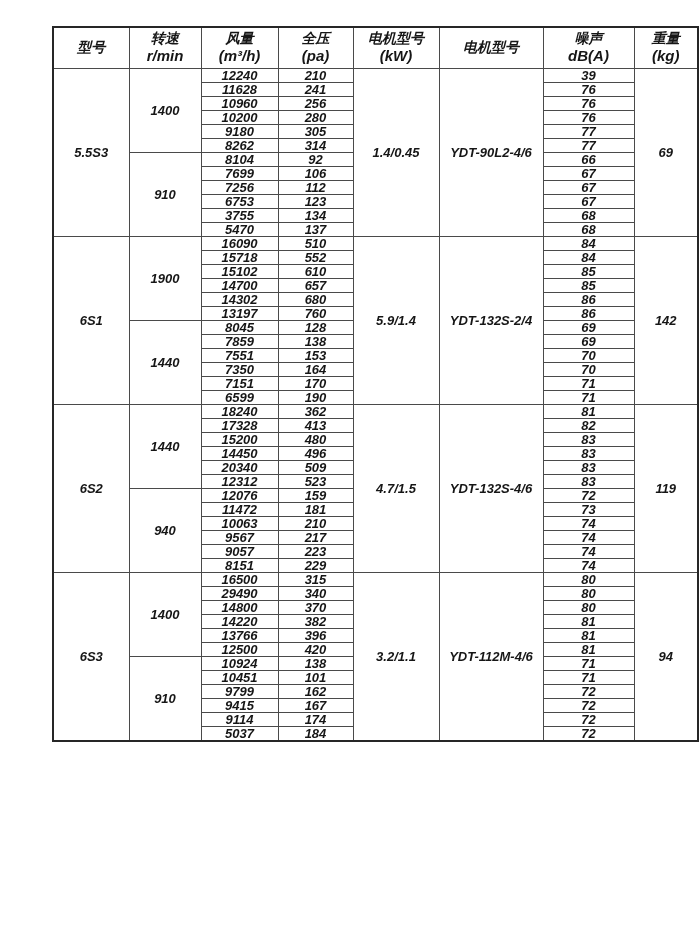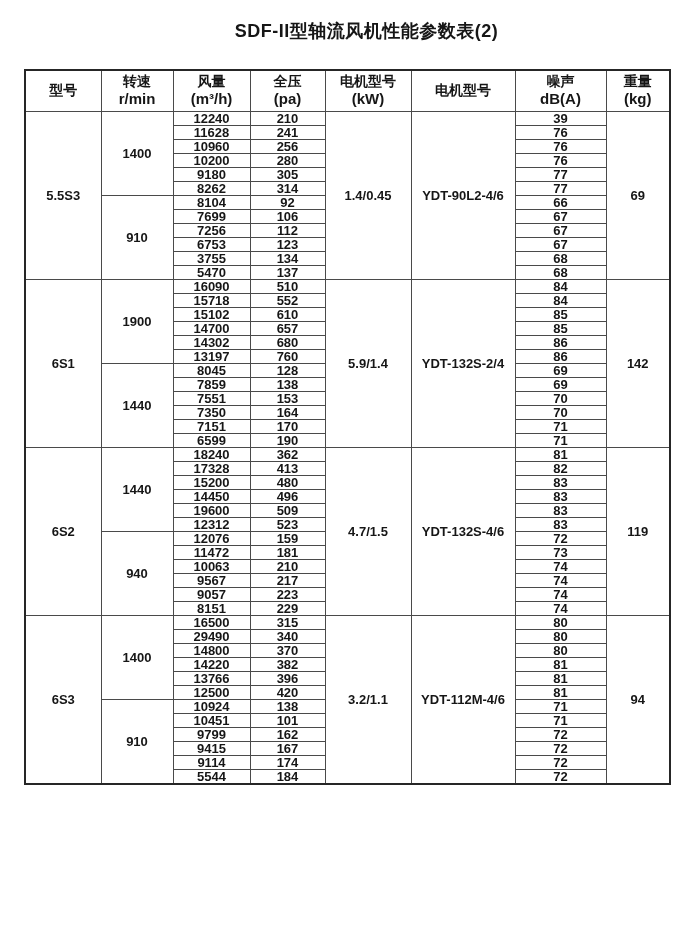--- a/index.html
+++ b/index.html
@@ -12,39 +12,39 @@
   .heading{
     margin:14px 0 0 8px;
     font-size:23px;font-weight:bold;letter-spacing:0.5px;
   }
   .subtitle{
     width:645px;margin:19px 0 0 44px;text-align:center;
     font-size:18px;font-weight:bold;letter-spacing:0.5px;
   }
   table.perf{
     border-collapse:collapse;table-layout:fixed;
-    width:645px;height:628px;margin:26px 0 0 24px;
+    width:645px;height:628px;margin:26px 0 0 52px;
     border:2px solid #262626;
+    font-style:italic;
   }
   .perf th,.perf td{
     border:1px solid #4a4a4a;
     text-align:center;vertical-align:middle;
     padding:0;font-weight:bold;
     overflow:hidden;white-space:nowrap;
   }
   .perf thead tr{height:41px;}
   .perf th{font-size:14px;line-height:1.2;}
   .perf th .hu{font-size:15px;font-weight:bold;}
   .perf td{font-size:13px;line-height:1;}
 </style>
 </head>
 <body>
 
 <div class="page">
-  <div class="subtitle">SDF-II型轴流风机性能参数表(2)</div>
 
   <table class="perf">
     <colgroup>
       <col style="width:76px">
         <col style="width:72px">
         <col style="width:77px">
         <col style="width:75px">
       <col style="width:86px">
         <col style="width:104px">
         <col style="width:91px">
@@ -236,21 +236,21 @@
           <td>15200</td>
           <td>480</td>
           <td>83</td>
         </tr>
         <tr>
           <td>14450</td>
           <td>496</td>
           <td>83</td>
         </tr>
         <tr>
-          <td>19600</td>
+          <td>20340</td>
           <td>509</td>
           <td>83</td>
         </tr>
         <tr>
           <td>12312</td>
           <td>523</td>
           <td>83</td>
         </tr>
         <tr>
           <td rowspan="6">940</td>
@@ -338,19 +338,19 @@
           <td>9415</td>
           <td>167</td>
           <td>72</td>
         </tr>
         <tr>
           <td>9114</td>
           <td>174</td>
           <td>72</td>
         </tr>
         <tr>
-          <td>5544</td>
+          <td>5037</td>
           <td>184</td>
           <td>72</td>
         </tr>
       </tbody>
   </table>
 </div>
 
 </body></html>

